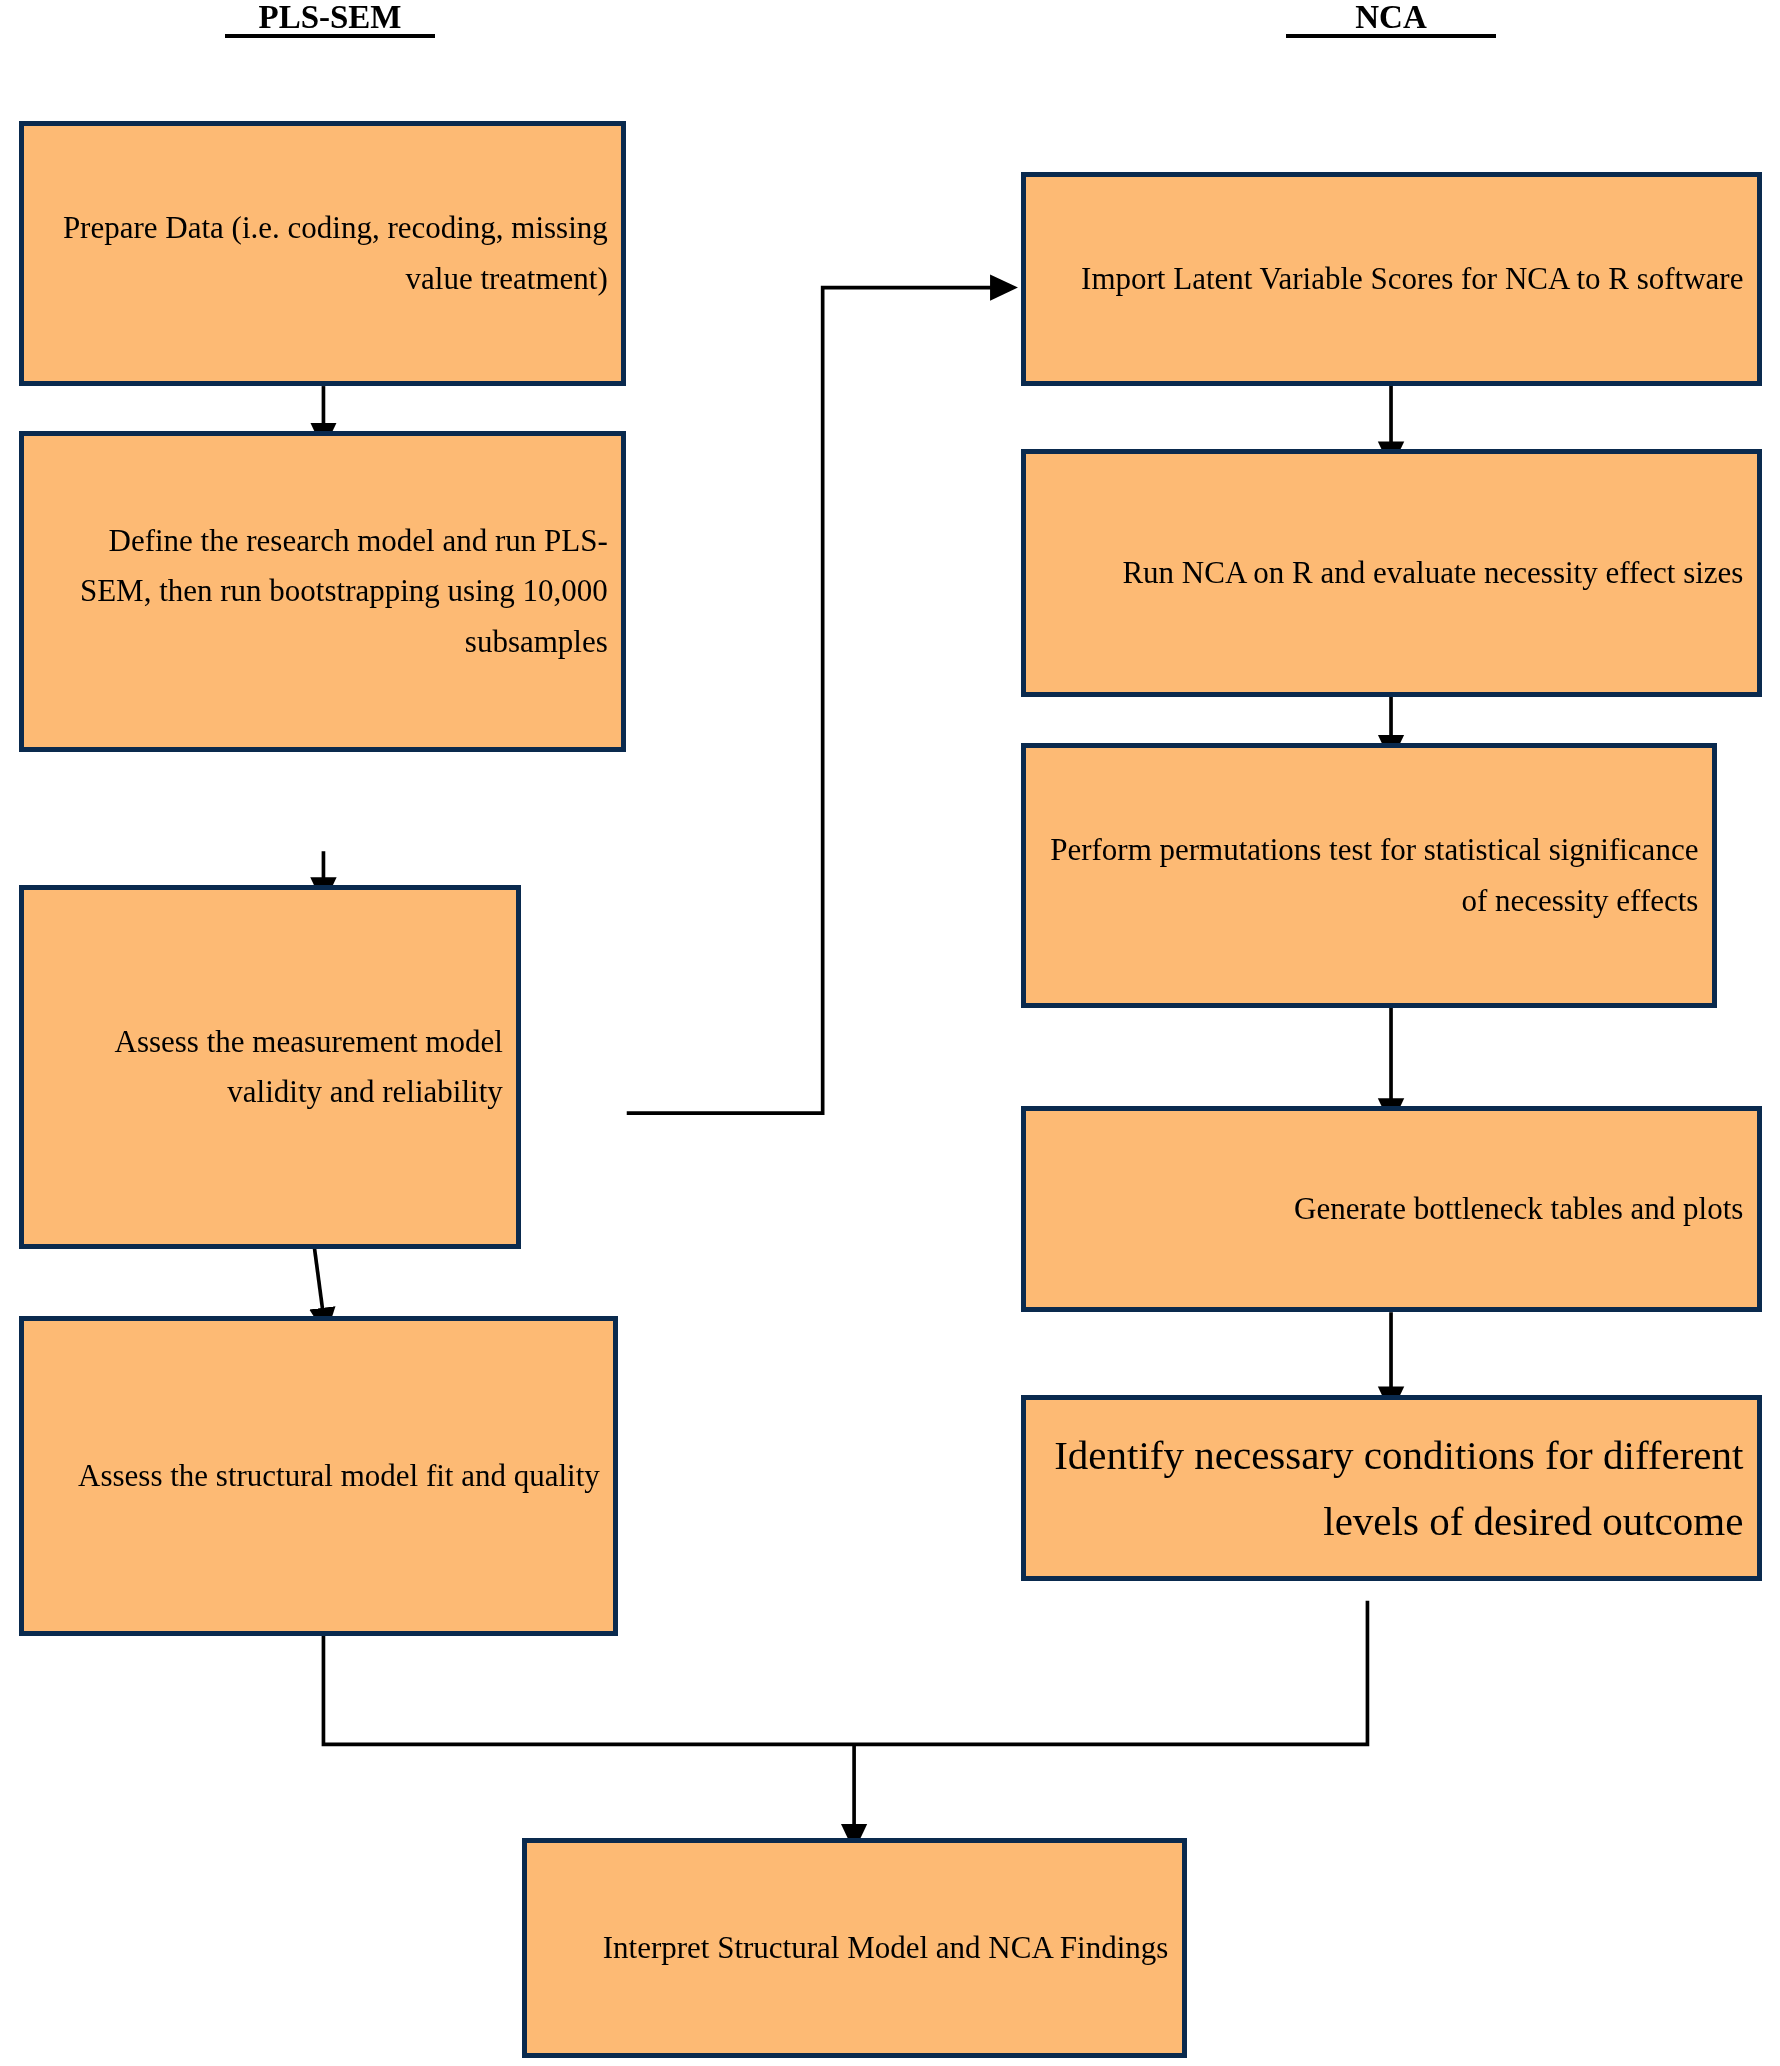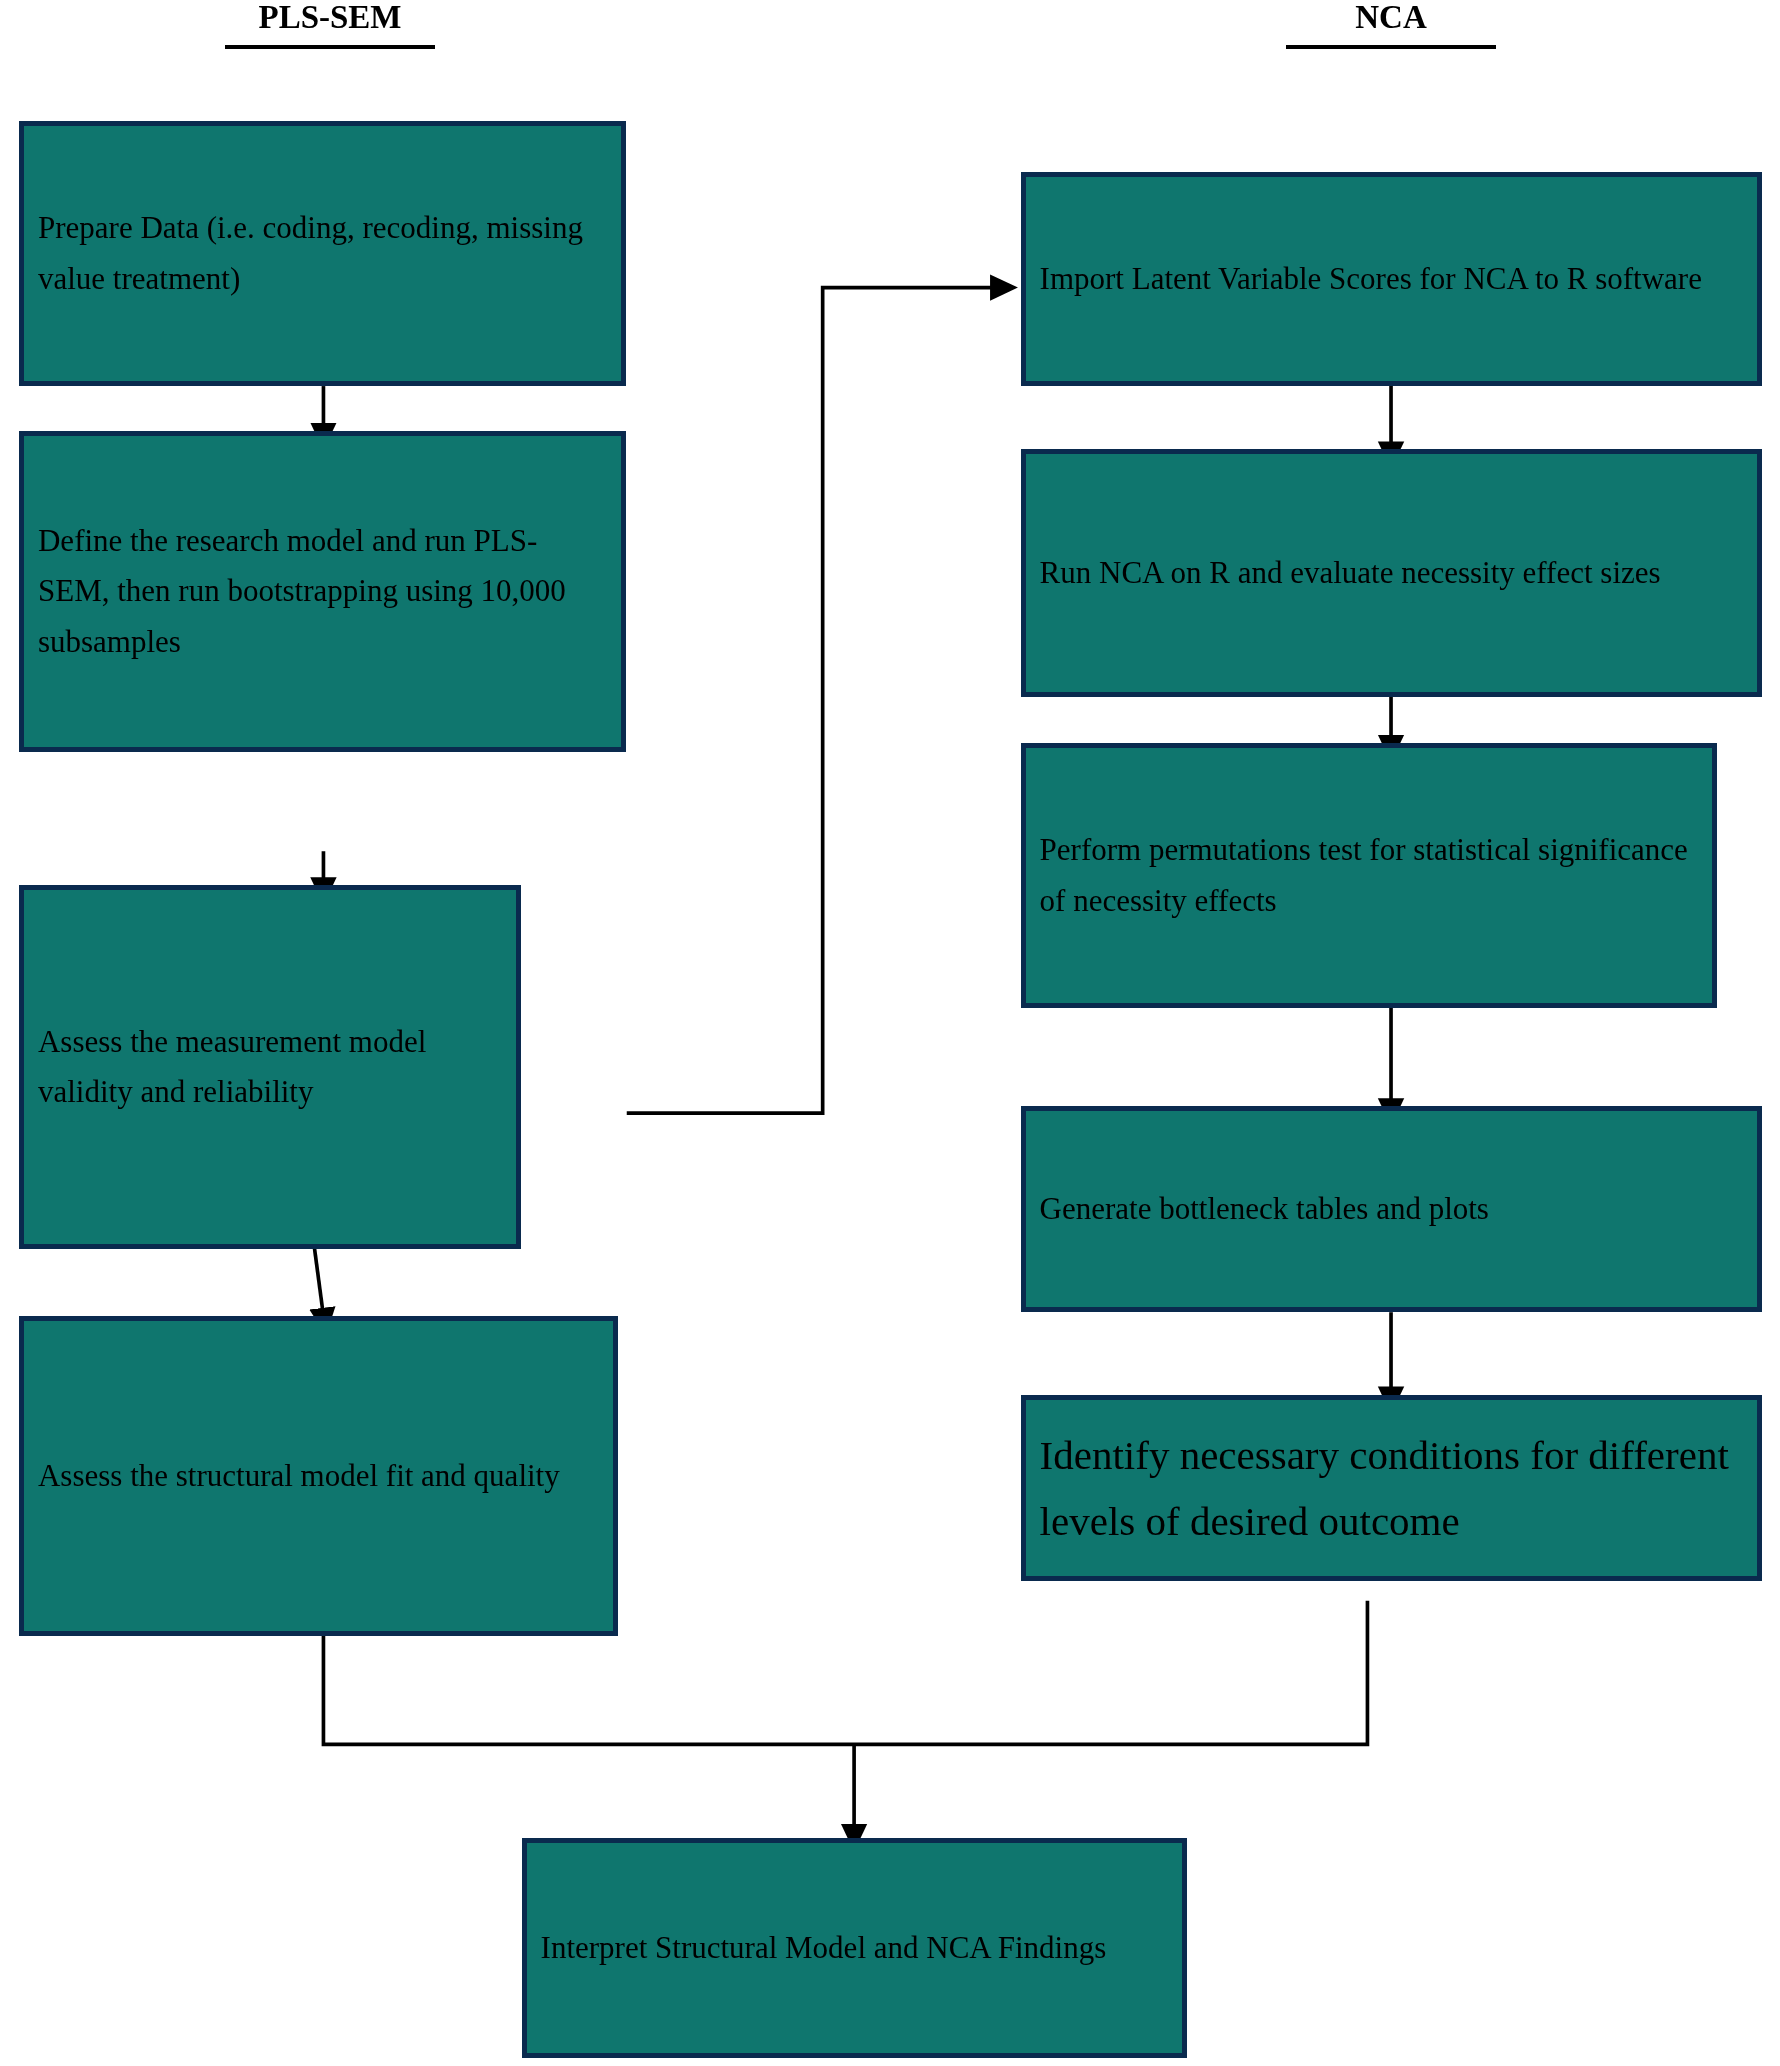--- a/index.html
+++ b/index.html
@@ -6,33 +6,33 @@
   body{width:1781px;height:2066px;position:relative;font-family:"Liberation Serif","DejaVu Serif",serif;}
   #stage{position:absolute;left:0;top:0;width:1781px;height:2066px;overflow:hidden;}
 
   .col-header{
     position:absolute;
     font-weight:bold;
     color:#000000;
     text-align:center;
     white-space:nowrap;
     border-bottom:4.7px solid #000000;
-    padding-bottom:11px;
+    padding-bottom:0;
     line-height:1.0;
   }
 
   .node{
     position:absolute;
     box-sizing:border-box;
-    background:#0f766e;
+    background:#fdba74;
     border:5.8px solid #0A2A4E;
     display:flex;
     align-items:center;
     justify-content:center;
-    text-align:left;
+    text-align:right;
     color:#000000;
     line-height:1.62;
     padding:5.2px 13.6px;
   }
   .node span{display:block;width:100%;}
 
   svg#wires{position:absolute;left:0;top:0;width:1781px;height:2066px;pointer-events:none;}
 </style>
 </head>
 <body>

